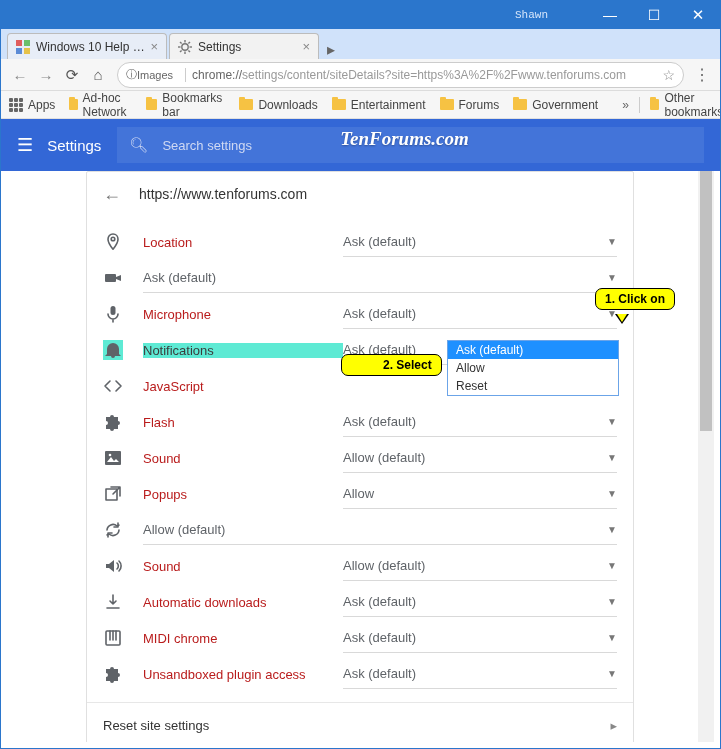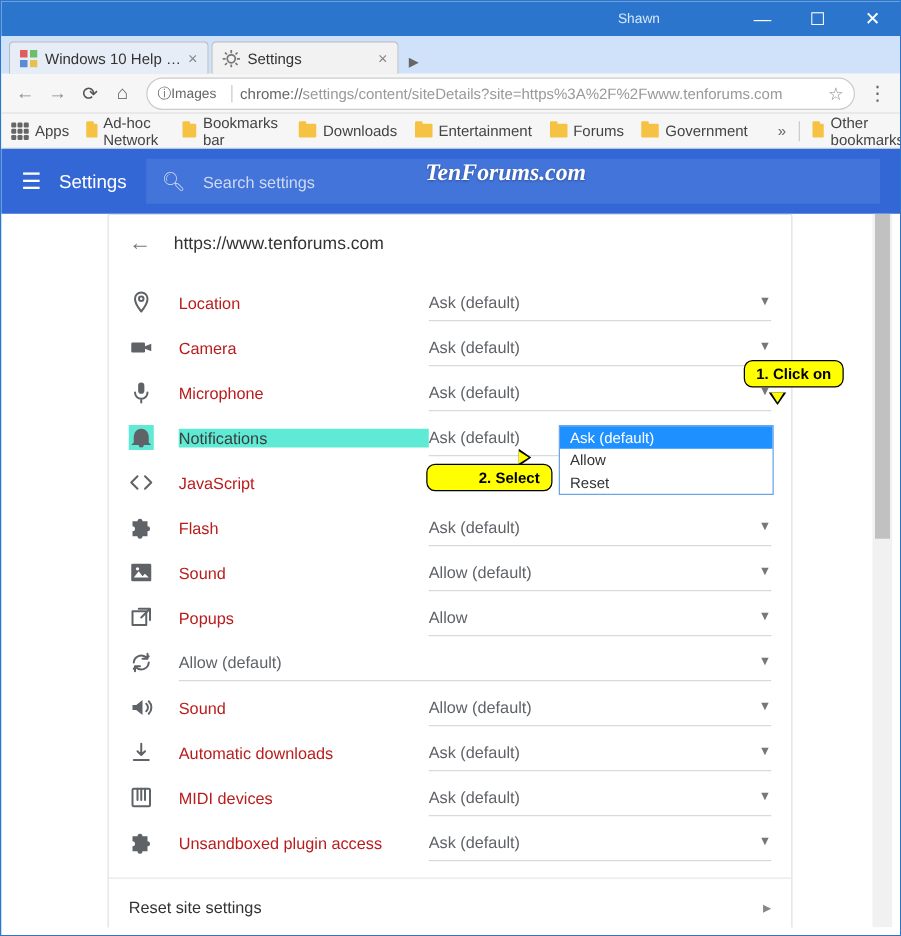--- a/index.html
+++ b/index.html
@@ -1,20 +1,20 @@
 <!DOCTYPE html>
 <html><head>
 <meta charset="utf-8">
 <style>
   * { box-sizing: border-box; margin: 0; padding: 0; font-family: "Segoe UI", Arial, sans-serif; }
   body { width: 721px; height: 749px; overflow: hidden; background: #fff; border: 1px solid #2b76cc; position: relative; }
 
   
   .titlebar { height: 28px; background: #2b76cc; display: flex; align-items: center; justify-content: flex-end; color: #fff; font-size: 11px; }
-  .titlebar .tb-user { margin-right: 60px; color: #d6e6fb; }
+  .titlebar .tb-user { margin-right: 40px; color: #d6e6fb; font-family: Liberation Mono, monospace; }
   .tb-btn { width: 44px; height: 28px; display: flex; align-items: center; justify-content: center; color: #fff; font-size: 14px; }
   .tb-close { font-size: 15px; }
 
   
   .tabstrip { height: 30px; background: #d0e2fa; display: flex; align-items: flex-end; padding: 0 0 0 6px; }
   .browsertab { height: 26px; background: #f2f2f2; border-radius: 4px 4px 0 0; min-width: 150px; max-width: 160px; display: flex; align-items: center; padding: 0 8px 0 8px; font-size: 12px; color: #333; margin-right: 2px; border: 1px solid #bcbcbc; border-bottom: none; position: relative;}
   .browsertab.inactive { background: #e7edf7; }
   .tab-icon { width: 14px; height: 14px; margin-right: 6px; display:inline-block; }
   .tab-text { flex: 1; white-space: nowrap; overflow: hidden; text-overflow: ellipsis; }
   .tab-close { font-size: 13px; color: #888; margin-left: 4px; }
@@ -70,21 +70,21 @@
   .reset-chev{ color:#888; font-size:13px;}
 
   
   .dropdown-open{ position:absolute; left:446px; top:339px; width:172px; border:1px solid #6ba4e8; background:#fff; font-size:12px; z-index:50;}
   .dd-item{ padding:2px 8px; color:#333;}
   .dd-item.selected{ background:#1e90ff; color:#fff;}
 
   
   .callout{ position:absolute; background:#ffff00; border:1px solid #000; border-radius:7px; padding:3px 9px; font-size:12px; font-weight:bold; color:#000; z-index:60;}
   .callout1{ top:287px; left:594px;}
-  .callout2{ top:370px; left:340px;padding-left:41px;}
+  .callout2{ top:353px; left:340px;padding-left:41px;}
   .arrow{ position:absolute; width:0; height:0; z-index:55;}
   .arrow1{ top:313px; left:614px; border-left:7px solid transparent; border-right:7px solid transparent; border-top:10px solid #000;}
   .arrow1 .inner{ position:absolute; top:-10px; left:-5px; width:0;height:0;border-left:5px solid transparent;border-right:5px solid transparent;border-top:8px solid #ffff00;}
   .arrow2{ top:358px; left:414px; border-top:7px solid transparent;border-bottom:7px solid transparent;border-left:10px solid #000;}
   .arrow2 .inner{ position:absolute; top:-5px; left:-10px; width:0;height:0;border-top:5px solid transparent;border-bottom:5px solid transparent;border-left:8px solid #ffff00;}
 
   svg { display:block; }
 </style>
 </head>
 <body>
@@ -231,21 +231,20 @@
             <span class="caret-dn">▼</span>
           </span>
         </div>
         <div class="perm-row">
           <span class="perm-icon ">
             <svg viewBox="0 0 20 20">
               <rect x="2" y="6" width="11" height="8" rx="1" fill="#5f6368"></rect>
               <path d="M13 9l5-2v6l-5-2z" fill="#5f6368"></path>
             </svg>
           </span>
-          <span class="perm-label ">Camera</span>
           <span class="perm-select" style="">
             <span class="perm-value">Ask (default)</span>
             <span class="caret-dn">▼</span>
           </span>
         </div>
         <div class="perm-row">
           <span class="perm-icon ">
             <svg viewBox="0 0 20 20">
               <rect x="7.5" y="2" width="5" height="9" rx="2.5" fill="#5f6368"></rect>
               <path stroke="#5f6368" stroke-width="1.6" fill="none" stroke-linecap="round" stroke-linejoin="round" d="M5 10a5 5 0 0010 0M10 15v3"></path>
@@ -359,21 +358,21 @@
         </div>
         <div class="perm-row">
           <span class="perm-icon ">
             <svg viewBox="0 0 20 20">
               <rect x="3" y="3" width="14" height="14" rx="1" stroke="#5f6368" stroke-width="1.6" fill="none" stroke-linecap="round" stroke-linejoin="round"></rect>
               <line x1="7" y1="3" x2="7" y2="12" stroke="#5f6368" stroke-width="1.6" fill="none" stroke-linecap="round" stroke-linejoin="round"></line>
               <line x1="10" y1="3" x2="10" y2="12" stroke="#5f6368" stroke-width="1.6" fill="none" stroke-linecap="round" stroke-linejoin="round"></line>
               <line x1="13" y1="3" x2="13" y2="12" stroke="#5f6368" stroke-width="1.6" fill="none" stroke-linecap="round" stroke-linejoin="round"></line>
             </svg>
           </span>
-          <span class="perm-label ">MIDI devices</span>
+          <span class="perm-label ">MIDI chrome</span>
           <span class="perm-select" style="">
             <span class="perm-value">Ask (default)</span>
             <span class="caret-dn">▼</span>
           </span>
         </div>
         <div class="perm-row">
           <span class="perm-icon ">
             <svg viewBox="0 0 20 20">
               <path fill="#5f6368" d="M15 9V5h-4a2 2 0 10-4 0H3v4a2 2 0 110 4v4h4a2 2 0 104 0h4v-4a2 2 0 100-4z"></path>
             </svg>

